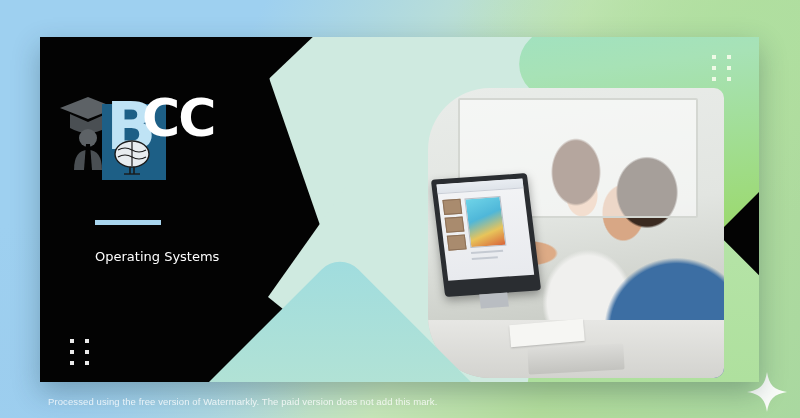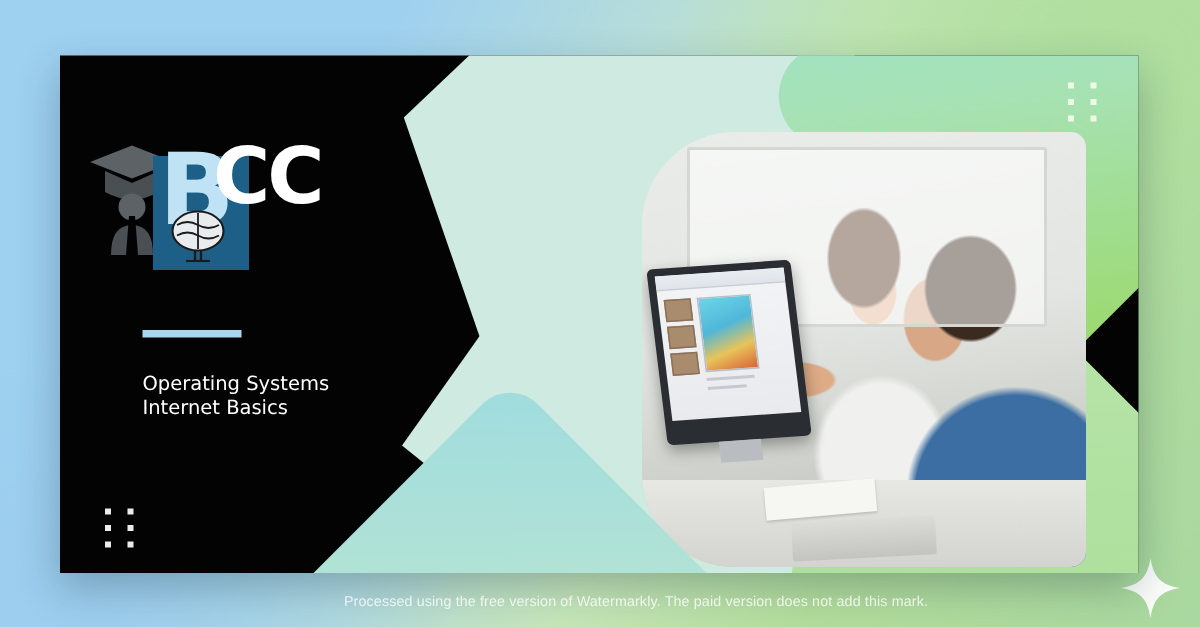--- a/index.html
+++ b/index.html
@@ -349,21 +349,21 @@
     white-space: nowrap;
   }
   .bullets div { margin: 0; }
 
   
   #watermark {
     position: absolute;
     left: 0;
     right: 0;
     top: 396px;
-    text-align: center;
+    text-align: left;
     font-family: "Liberation Sans", sans-serif;
     font-size: 9.5px;
     color: rgba(255,255,255,0.78);
     letter-spacing: 0.1px;
     padding-left: 48px;
   }
 </style>
 </head>
 <body>
 
@@ -454,20 +454,19 @@
         </svg>
       </div>
 
       <div class="cc-letters">CC</div>
     </div>
 
     <div class="divider"></div>
 
     <div class="bullets">
       <div>Operating Systems</div>
-      <div>Internet Basics</div>
     </div>
 
   </div>
 
   <div id="watermark">Processed using the free version of Watermarkly. The paid version does not add this mark.</div>
 
 </div>
 
 </body></html>

